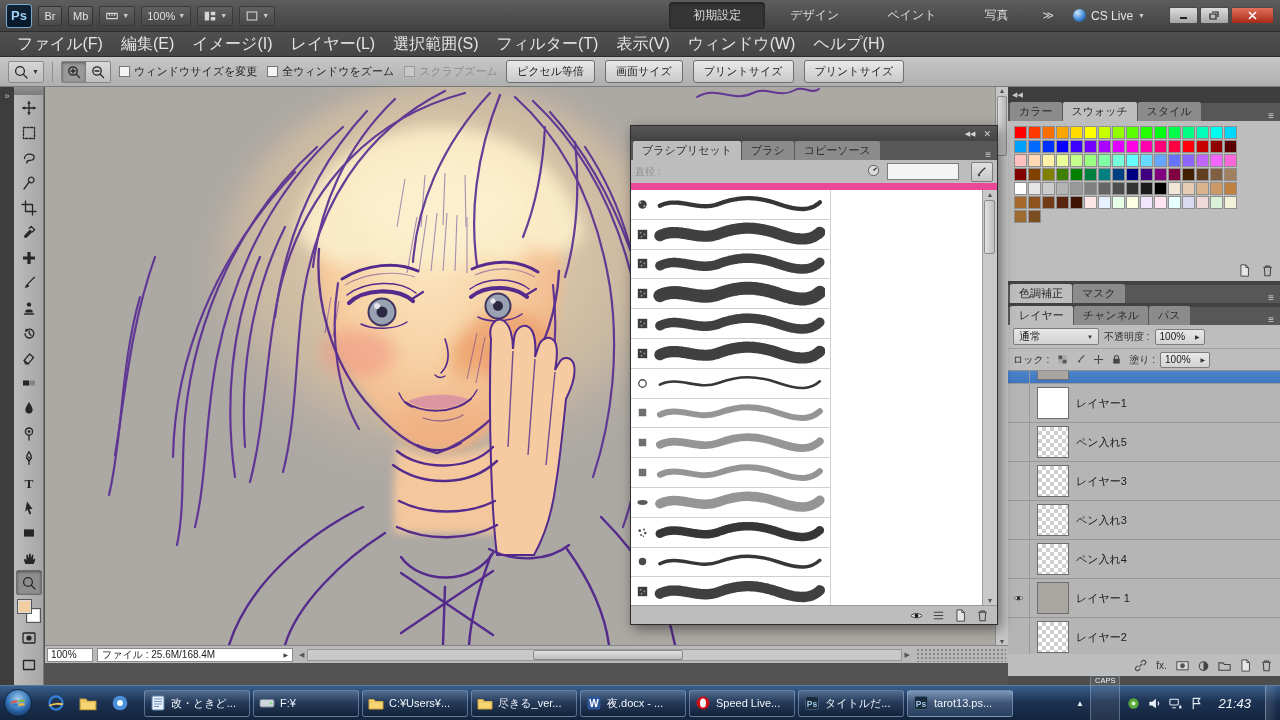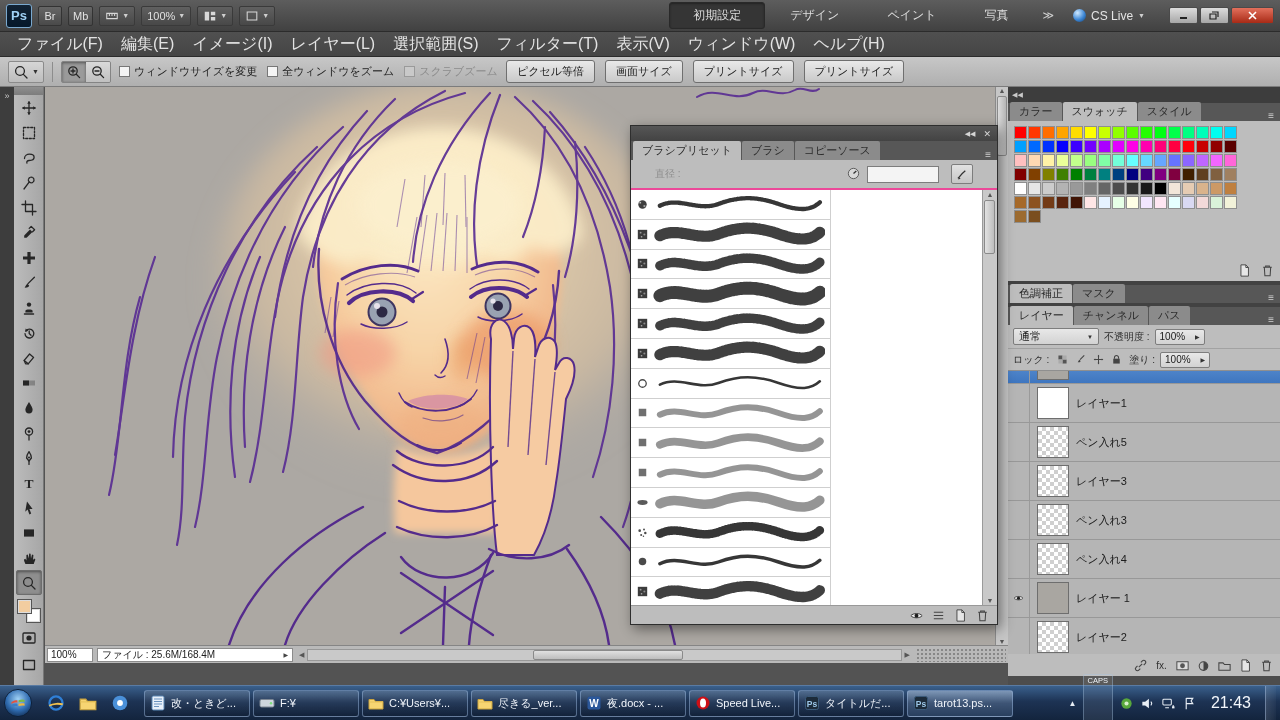--- a/index.html
+++ b/index.html
@@ -141,21 +141,21 @@
   .fxtxt{font-size:10px;color:#333;}
   .dock-fill{flex:1;background:#4d4d4d;}
 
   
   .brushpanel{position:absolute;left:630px;top:125px;width:368px;height:500px;background:#bdbdbd;border:1px solid #2e2e2e;
               box-shadow:3px 4px 12px rgba(0,0,0,.45);z-index:50;display:flex;flex-direction:column;}
   .bp-head{height:15px;background:linear-gradient(#565656,#434343);display:flex;align-items:center;justify-content:flex-end;
            gap:8px;color:#d5d5d5;font-size:7px;padding:0 6px;}
   .bp-x{font-size:9px;}
   .bp-tabs{display:flex;align-items:flex-end;background:#575757;height:19px;padding:2px 2px 0 2px;gap:1px;}
-  .bp-controls{height:30px;display:flex;align-items:center;gap:6px;padding:0 24px;background:#bdbdbd;border-bottom:2px solid #ec4899;}
+  .bp-controls{height:30px;display:flex;align-items:center;gap:6px;padding:0 4px;background:#bdbdbd;border-bottom:7px solid #ec4899;}
   .bp-input{width:72px;height:17px;border:1px solid #7d7d7d;background:#f4f4f4;font-size:11px;padding:0 3px;}
   .bp-tool{width:22px;height:20px;border:1px solid #7d7d7d;border-radius:2px;background:linear-gradient(#e2e2e2,#c6c6c6);
            display:flex;align-items:center;justify-content:center;margin-left:6px;}
   .bp-tool svg,.dial svg{width:15px;height:15px;}
   .bp-body{flex:1;display:flex;background:#fff;overflow:hidden;}
   .bp-list{flex:1;overflow:hidden;}
   .brow{height:29.8px;width:200px;display:flex;align-items:center;border-bottom:1px solid #cfcfcf;border-right:1px solid #cfcfcf;}
   .btip{width:22px;height:100%;display:flex;align-items:center;justify-content:center;}
   .btip svg{width:15px;height:15px;}
   .bstroke{width:172px;height:28px;}
@@ -180,21 +180,21 @@
   .tb-btn{width:106px;height:27px;border:1px solid rgba(150,180,220,.5);border-radius:3px;
           background:linear-gradient(rgba(255,255,255,.16),rgba(255,255,255,.04) 50%,rgba(0,0,0,.12));
           display:flex;align-items:center;gap:5px;padding:0 5px;color:#f0f4fa;font-size:11px;white-space:nowrap;overflow:hidden;}
   .tb-btn.active{background:linear-gradient(rgba(220,235,255,.45),rgba(160,190,225,.25) 50%,rgba(90,120,160,.3));}
   .tb-btn svg{width:16px;height:16px;flex:none;}
   .tray{display:flex;align-items:center;gap:6px;padding:0 4px 0 8px;}
   .tray-arrow{color:#e8eef5;font-size:8px;}
   .ime{display:flex;flex-direction:column;justify-content:center;line-height:8px;font-size:7.5px;color:#eef3f8;
        background:rgba(255,255,255,.08);border:1px solid rgba(160,190,220,.4);border-radius:2px;padding:2px 4px;gap:36px;}
   .trayicon{width:15px;height:15px;}
-  .clock{color:#f2f6fb;font-size:16px;padding:0 8px;}
+  .clock{color:#f2f6fb;font-size:13px;padding:0 8px;font-style:italic;}
   .showdesk{width:11px;height:35px;background:linear-gradient(90deg,rgba(255,255,255,.12),rgba(255,255,255,.03));
             border-left:1px solid rgba(180,200,230,.5);}
 </style>
 </head>
 <body>
 
 <div id="app">
 
   <div class="titlebar">
     <div class="ps-logo">Ps</div>

